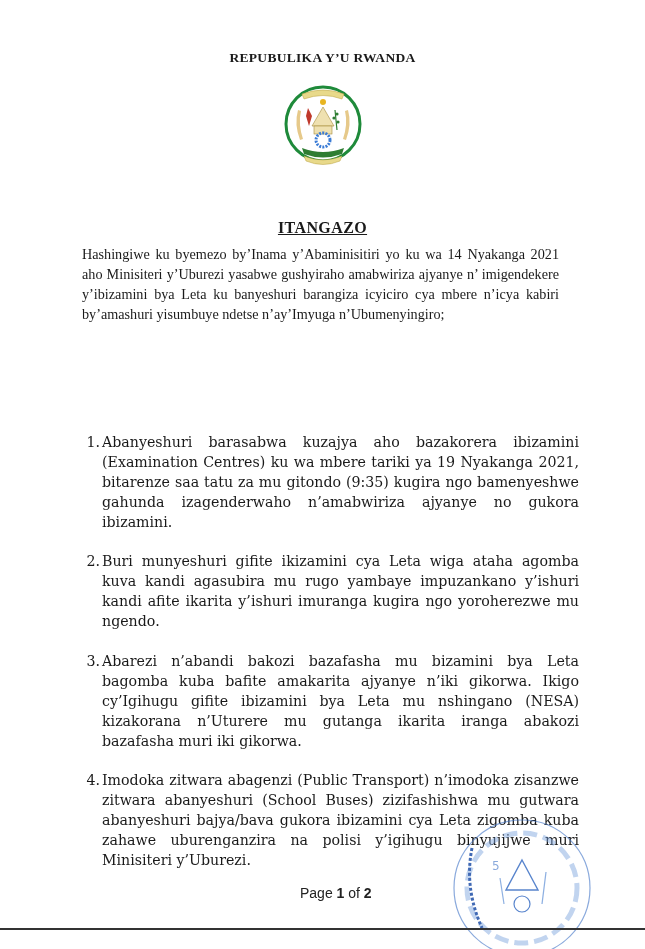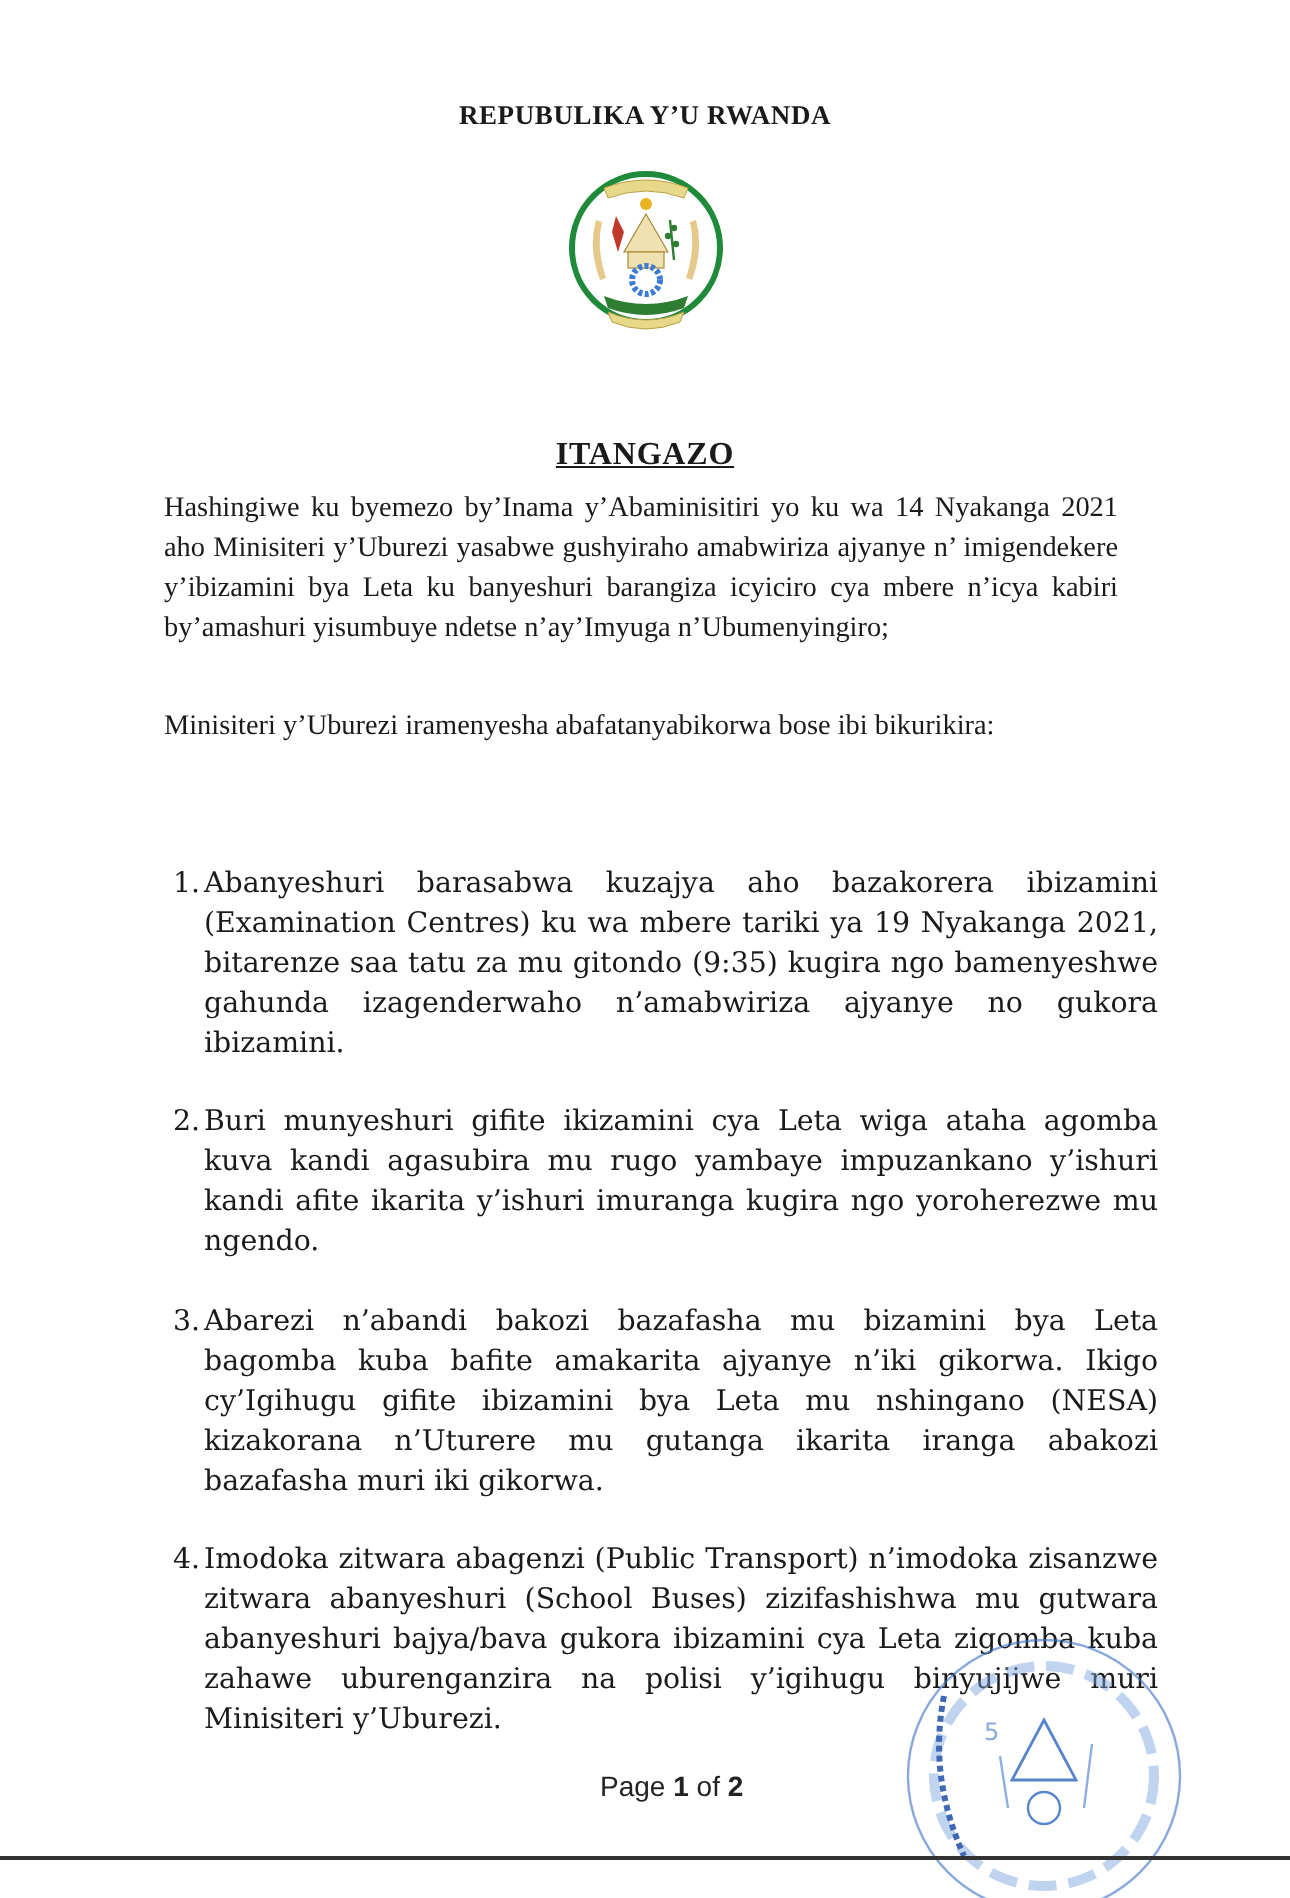--- a/index.html
+++ b/index.html
@@ -47,21 +47,20 @@
       <circle cx="52" cy="36" r="1.6" fill="#2e7d32"></circle>
       <circle cx="56" cy="40" r="1.6" fill="#2e7d32"></circle>
     <circle cx="41" cy="58" r="7" fill="none" stroke="#3a7bd5" stroke-width="3" stroke-dasharray="2 1.2"></circle>
     <path d="M20 66 Q41 74 62 66 L60 72 Q41 79 22 72 Z" fill="#2e7d32"></path>
     <path d="M22 74 Q41 82 60 74 L58 79 Q41 86 24 79 Z" fill="#e8d98a" stroke="#b9a040" stroke-width="0.5"></path>
   </svg>
 
   <div class="itangazo">ITANGAZO</div>
 
   <div id="p-intro" class="para">Hashingiwe ku byemezo by’Inama y’Abaminisitiri yo ku wa 14 Nyakanga 2021 aho Minisiteri y’Uburezi yasabwe gushyiraho amabwiriza ajyanye n’ imigendekere y’ibizamini bya Leta ku banyeshuri barangiza icyiciro cya mbere n’icya kabiri by’amashuri yisumbuye ndetse n’ay’Imyuga n’Ubumenyingiro;</div>
-  <div id="p-announce" class="para">Minisiteri y’Uburezi iramenyesha abafatanyabikorwa bose ibi bikurikira:</div>
 
   <div class="list">
     <div id="item-0" class="item">
       <span class="num">1.</span>
       <span class="txt">Abanyeshuri barasabwa kuzajya aho bazakorera ibizamini (Examination Centres) ku wa mbere tariki ya 19 Nyakanga 2021, bitarenze saa tatu za mu gitondo (9:35) kugira ngo bamenyeshwe gahunda izagenderwaho n’amabwiriza ajyanye no gukora ibizamini.</span>
     </div>
     <div id="item-1" class="item">
       <span class="num">2.</span>
       <span class="txt">Buri munyeshuri gifite ikizamini cya Leta wiga ataha agomba kuva kandi agasubira mu rugo yambaye impuzankano y’ishuri kandi afite ikarita y’ishuri imuranga kugira ngo yoroherezwe mu ngendo.</span>
     </div>

